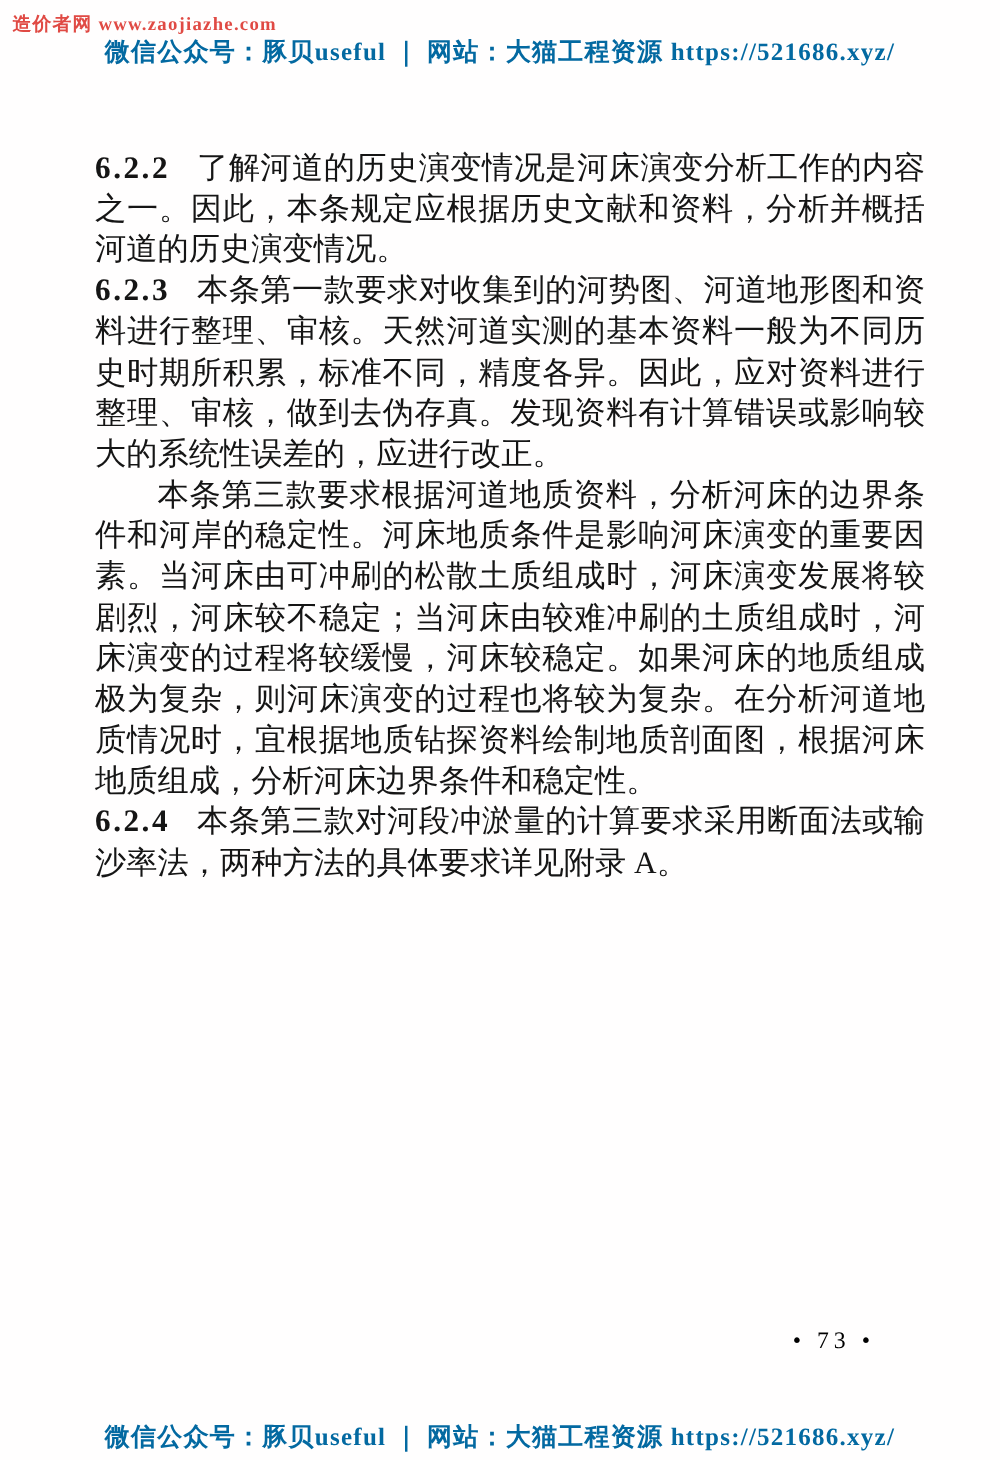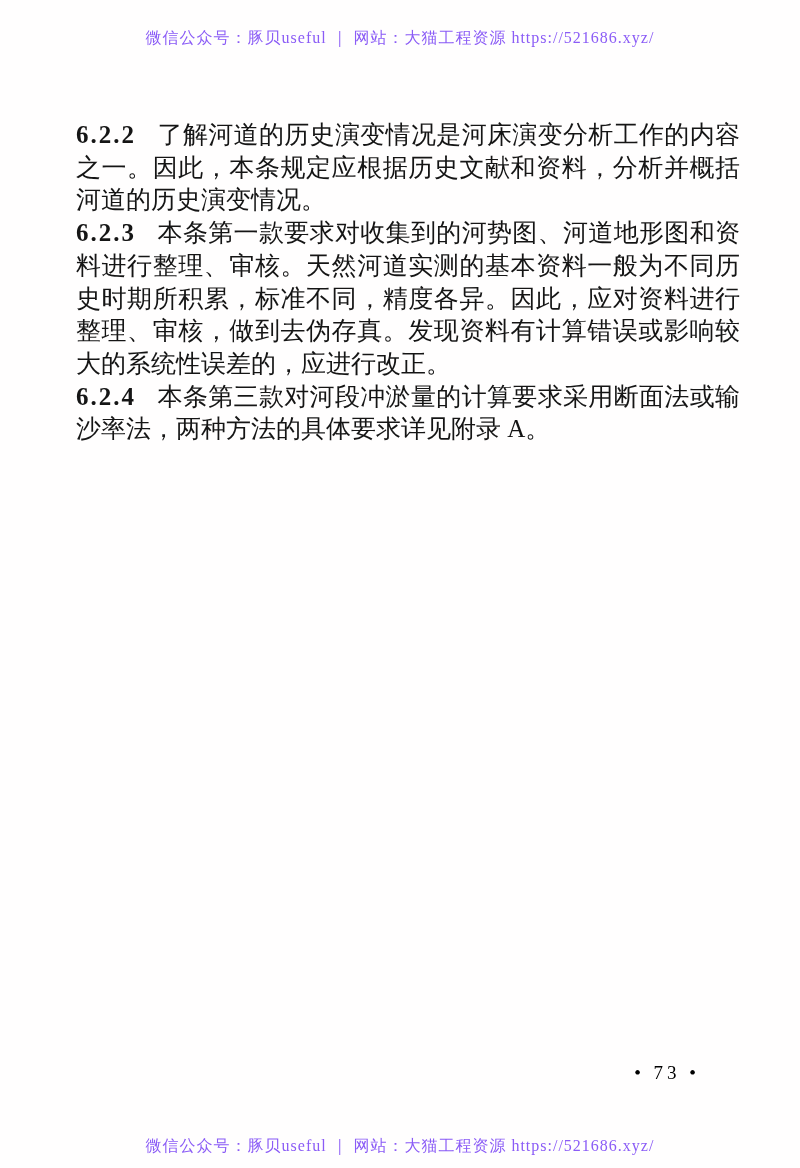--- a/index.html
+++ b/index.html
@@ -20,24 +20,25 @@
     font-size: 15px;
     font-weight: bold;
     color: #e04a44;
     letter-spacing: 1px;
     white-space: nowrap;
   }
   .wm-blue {
     position: absolute;
     left: 0; width: 100%;
     text-align: center;
-    font-size: 16px;
-    color: #8b5cf6;
+    font-size: 20px;
+    color: #0369a1;
     letter-spacing: 1px;
     white-space: nowrap;
+    font-weight: bold;
   }
   .wm-header { top: 28px; }
   .wm-footer { top: 1136px; }
   .doc-body {
     position: absolute;
     left: 76px; top: 119px;
     width: 664px;
     color: #151515;
     font-size: 25px;
     line-height: 32.7px;
@@ -62,33 +63,37 @@
     font-size: 19px;
     color: #000000;
     letter-spacing: 4px;
   }
 </style>
 </head>
 <body>
 
 <div class="page">
 
+  <div class="wm-red">造价者网 www.zaojiazhe.com</div>
 
   <div class="wm-blue wm-header">微信公众号：豚贝useful ｜ 网站：大猫工程资源 https://521686.xyz/</div>
 
   <main class="doc-body">
 
     <p>
       <span class="pnum">6.2.2</span><span>了解河道的历史演变情况是河床演变分析工作的内容之一。因此，本条规定应根据历史文献和资料，分析并概括河道的历史演变情况。</span>
     </p>
 
     <p>
       <span class="pnum">6.2.3</span><span>本条第一款要求对收集到的河势图、河道地形图和资料进行整理、审核。天然河道实测的基本资料一般为不同历史时期所积累，标准不同，精度各异。因此，应对资料进行整理、审核，做到去伪存真。发现资料有计算错误或影响较大的系统性误差的，应进行改正。</span>
     </p>
 
+    <p class="indented">
+      <span>本条第三款要求根据河道地质资料，分析河床的边界条件和河岸的稳定性。河床地质条件是影响河床演变的重要因素。当河床由可冲刷的松散土质组成时，河床演变发展将较剧烈，河床较不稳定；当河床由较难冲刷的土质组成时，河床演变的过程将较缓慢，河床较稳定。如果河床的地质组成极为复杂，则河床演变的过程也将较为复杂。在分析河道地质情况时，宜根据地质钻探资料绘制地质剖面图，根据河床地质组成，分析河床边界条件和稳定性。</span>
+    </p>
 
     <p>
       <span class="pnum">6.2.4</span><span>本条第三款对河段冲淤量的计算要求采用断面法或输沙率法，两种方法的具体要求详见附录 A。</span>
     </p>
 
 
 
   </main>
 
   <div class="page-number">• 73 •</div>

